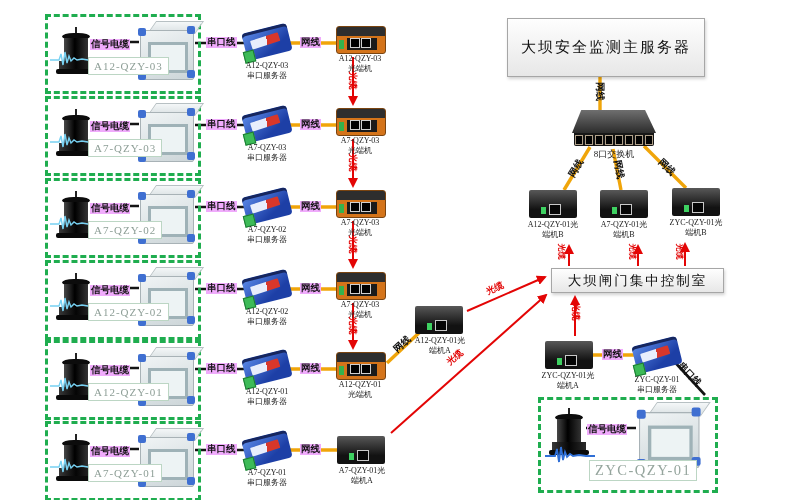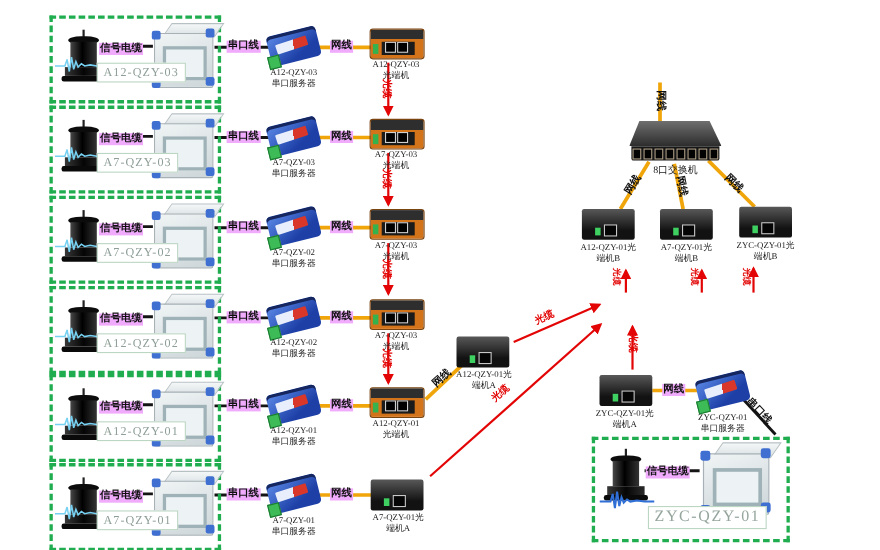--- a/index.html
+++ b/index.html
@@ -381,20 +381,23 @@
   <div class="bconv" style="left:337px;top:436px;height:28px">
       <i class="led"></i>
       <i class="port"></i>
     </div>
   <div class="dev-lbl" style="left:327px;top:466px;width:70px">
       <div>A7-QZY-01光</div>
       <div>端机A</div>
     </div>
   <span class="red-lbl rot" style="left:446px;top:352px;transform:rotate(-41deg)">光缆</span>
 
+  <div class="panelbox mainbox" style="left:507px;top:18px;width:196px;height:57px">
+    <span>大坝安全监测主服务器</span>
+  </div>
   <span class="lbl rot nobg" style="left:589px;top:86px;transform:rotate(90deg)">网线</span>
   <div class="switchd" style="left:572px;top:110px">
     <div class="top"></div>
     <div class="front">
         <b></b>
         <b></b>
         <b></b>
         <b></b>
         <b></b>
         <b></b>
@@ -429,20 +432,23 @@
     </div>
   <div class="dev-lbl" style="left:661px;top:218px;width:70px">
       <div>ZYC-QZY-01光</div>
       <div>端机B</div>
     </div>
 
   <span class="red-lbl rot" style="left:553px;top:246px;transform:rotate(90deg);font-size:8px">光缆</span>
   <span class="red-lbl rot" style="left:624px;top:246px;transform:rotate(90deg);font-size:8px">光缆</span>
   <span class="red-lbl rot" style="left:671px;top:246px;transform:rotate(90deg);font-size:8px">光缆</span>
 
+  <div class="panelbox ctrlbox" style="left:551px;top:268px;width:171px;height:23px">
+    <span>大坝闸门集中控制室</span>
+  </div>
 
   <span class="red-lbl rot" style="left:566px;top:306px;transform:rotate(90deg)">光缆</span>
   <div class="bconv" style="left:545px;top:341px;height:28px">
       <i class="led"></i>
       <i class="port"></i>
     </div>
   <div class="dev-lbl" style="left:533px;top:371px;width:70px">
       <div>ZYC-QZY-01光</div>
       <div>端机A</div>
     </div>

